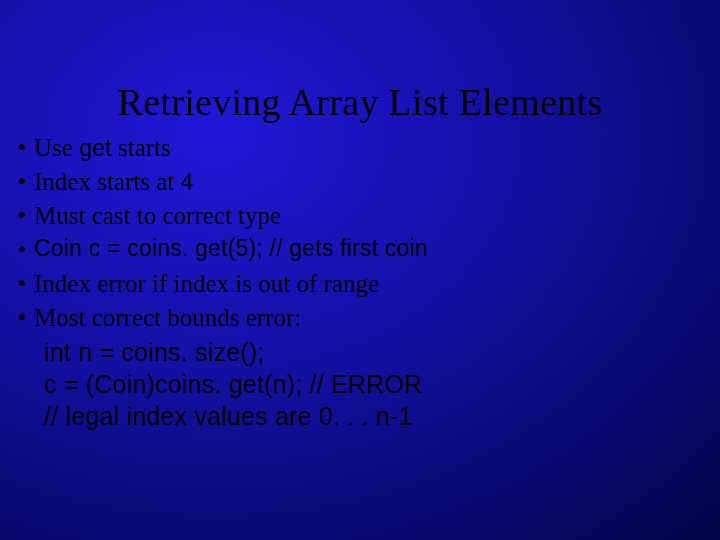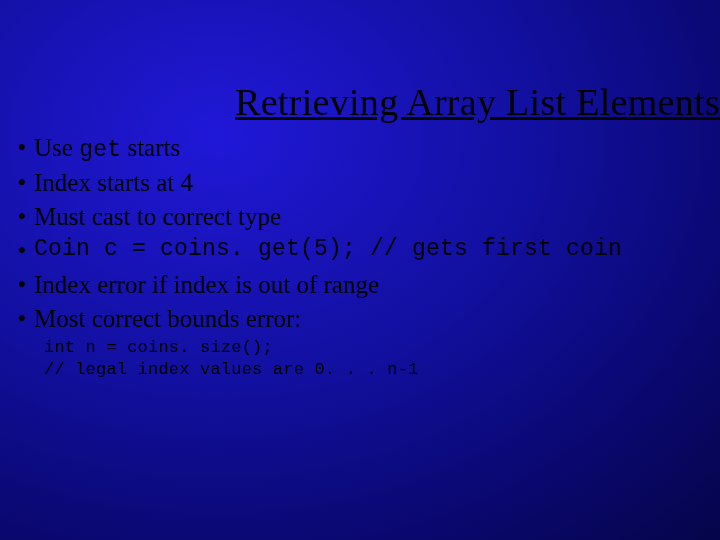--- a/index.html
+++ b/index.html
@@ -20,23 +20,22 @@
     color: #000;
     position: relative;
   }
   .slide {
     box-sizing: border-box;
     width: 720px;
     height: 540px;
     padding: 0;
   }
   .title {
-    text-align: right;
+    text-align: center;
     font-size: 38px;
-    text-decoration: underline;
     padding-top: 80px;
     padding-bottom: 8px;
     font-weight: 400;
     letter-spacing: 0.3px;
   }
   .bullets {
     padding-left: 10px;
     padding-right: 0;
   }
   .row {
@@ -50,27 +49,27 @@
     width: 24px;
     flex: 0 0 24px;
     text-align: center;
     font-size: 25px;
   }
   .txt {
     flex: 1;
     white-space: pre-wrap;
   }
   .code {
-    font-family: Liberation Mono, monospace;
+    font-family: Liberation Sans, sans-serif;
     font-size: 23px;
     letter-spacing: 0.2px;
   }
   .sub {
     padding-left: 34px;
-    font-size: 17px;
+    font-size: 25px;
     line-height: 1.28;
   }
 </style>
 </head>
 <body>
 
 <div class="slide">
 
   <div class="title">Retrieving Array List Elements</div>
 
@@ -100,16 +99,17 @@
       <div class="dot">•</div>
       <div class="txt">Index error if index is out of range</div>
     </div>
 
     <div class="row">
       <div class="dot">•</div>
       <div class="txt">Most correct bounds error:</div>
     </div>
 
     <div class="sub code">int n = coins. size();</div>
+    <div class="sub code">c = (Coin)coins. get(n); // ERROR</div>
     <div class="sub code">// legal index values are 0. . . n-1</div>
 
   </div>
 </div>
 
 </body></html>

